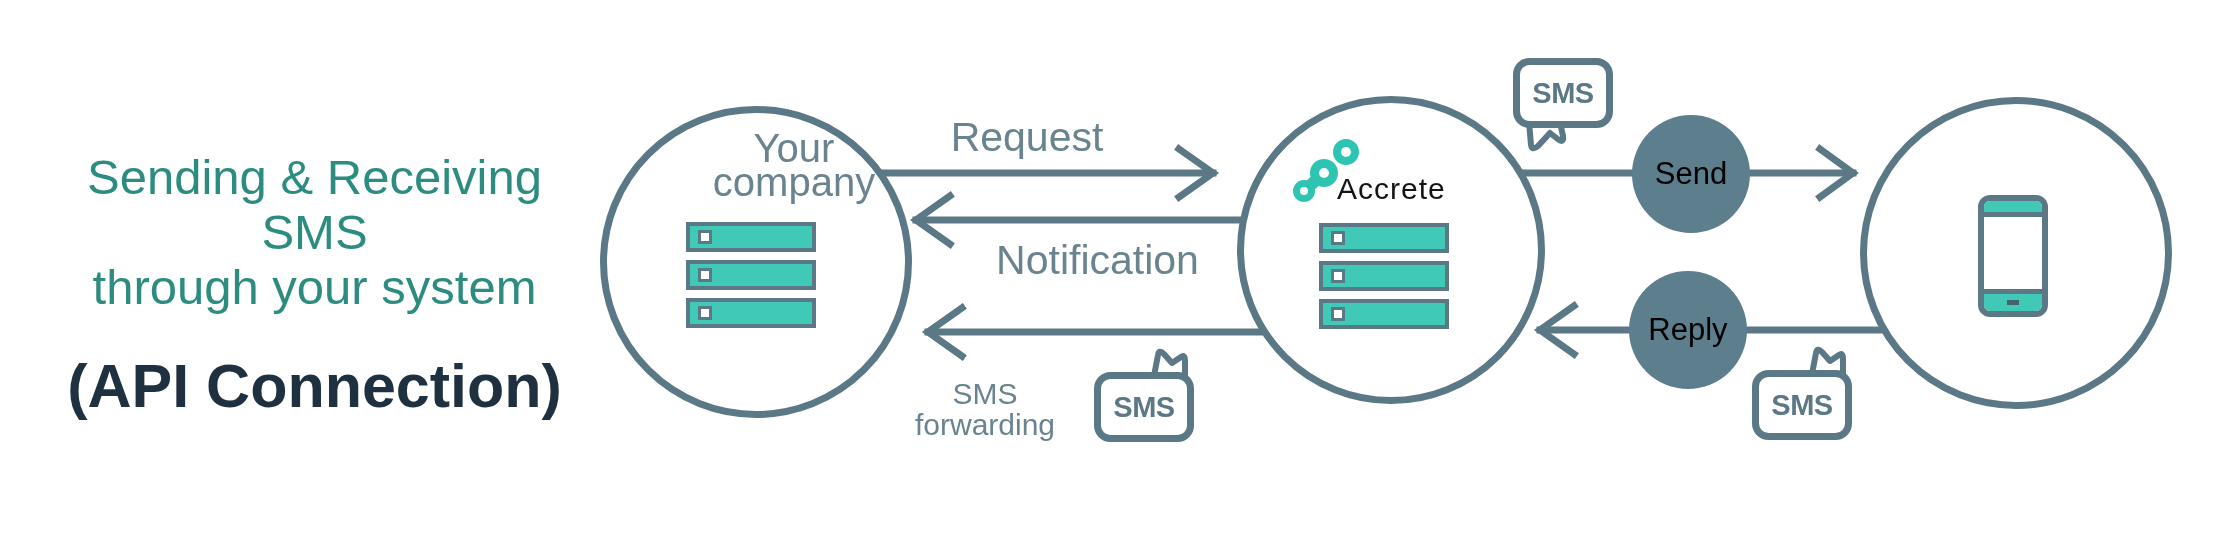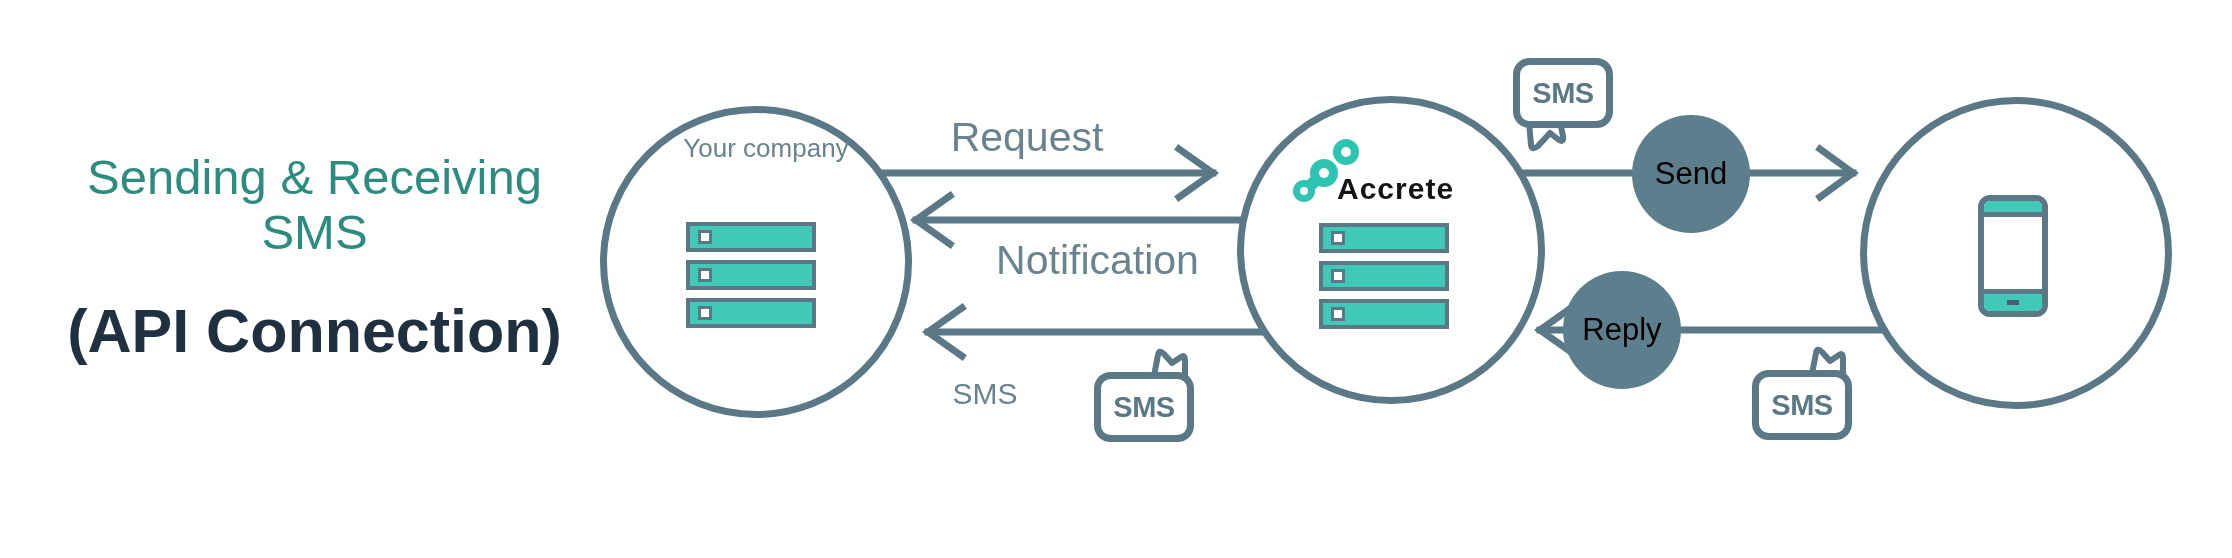--- a/index.html
+++ b/index.html
@@ -19,46 +19,46 @@
   
   .title-block{position:absolute;left:22px;top:150px;width:585px;text-align:center;}
   .title-line{font-size:49px;line-height:55px;color:var(--title-teal);font-weight:400;}
   .subtitle{margin-top:44px;font-size:61px;line-height:54px;color:var(--navy);font-weight:600;}
   
   .circle{position:absolute;border:7px solid var(--slate);border-radius:50%;background:#fff;box-sizing:border-box;}
   .c-company{left:600px;top:106px;width:312px;height:312px;}
   .c-accrete{left:1237px;top:96px;width:308px;height:308px;}
   .c-phone{left:1860px;top:97px;width:312px;height:312px;}
   
-  .node-label{position:absolute;left:666px;top:131px;width:200px;text-align:center;
-    font-size:26px;line-height:34px;color:var(--label);}
+  .node-label{position:absolute;left:694px;top:131px;width:200px;text-align:center;
+    font-size:40px;line-height:34px;color:var(--label);}
   .flow-label{position:absolute;text-align:center;color:var(--label);font-size:41px;line-height:31px;}
   .lbl-request{left:927px;top:122px;width:200px;}
   .lbl-notification{left:995px;top:245px;width:205px;}
   .lbl-forwarding{left:885px;top:378px;width:200px;font-size:30px;}
   
   .server-icon{position:absolute;display:flex;flex-direction:column;gap:8px;}
   .sv-company{left:686px;top:222px;}
   .sv-accrete{left:1319px;top:223px;}
   .server-bar{width:130px;height:30px;background:var(--teal);border:4px solid var(--slate);
     box-sizing:border-box;display:flex;align-items:center;}
   .server-led{width:14px;height:14px;background:#fff;border:3px solid var(--slate);
     box-sizing:border-box;margin-left:8px;}
   
   .accrete-logo{position:absolute;left:1286px;top:130px;}
-  .accrete-brand{position:absolute;left:1337px;top:172px;font-size:30px;font-weight:700;
+  .accrete-brand{position:absolute;left:1337px;top:172px;font-size:30px;font-weight:400;
     color:#141414;letter-spacing:1px;}
   
   .arrows{position:absolute;left:0;top:0;pointer-events:none;}
   .arrows line,.arrows polyline{stroke:var(--slate);stroke-width:7;fill:none;stroke-linecap:square;}
   
   .badge{position:absolute;width:118px;height:118px;border-radius:50%;background:var(--badge);
     color:#000000;display:flex;align-items:center;justify-content:center;font-size:31px;}
   .badge-send{left:1632px;top:115px;}
-  .badge-reply{left:1563px;top:271px;}
+  .badge-reply{left:1629px;top:271px;}
   
   .bubble{position:absolute;}
   .bubble rect,.bubble path{fill:#fff;stroke:var(--slate);}
   .bubble rect{stroke-width:7;}
   .bubble path{stroke-width:6;stroke-linejoin:round;}
   .bubble text{fill:var(--slate);font-family:"Liberation Sans",sans-serif;font-size:29px;
     font-weight:700;letter-spacing:-0.5px;text-anchor:middle;}
   .bb-top{left:1513px;top:58px;}
   .bb-forwarding{left:1094px;top:348px;}
   .bb-reply{left:1752px;top:346px;}
@@ -72,20 +72,21 @@
   .phone-home{width:12px;height:5px;background:#47626f;}
 </style>
 </head>
 <body>
 
 <div class="canvas">
 
   <div class="title-block">
     <div class="title-line">Sending &amp; Receiving</div>
     <div class="title-line">SMS</div>
+    <div class="title-line">through your system</div>
     <div class="subtitle">(API Connection)</div>
   </div>
 
   <svg class="arrows" width="2232" height="558" viewBox="0 0 2232 558">
     <g>
       <line x1="884" y1="173" x2="1213" y2="173"></line>
       <polyline points="1179,149 1213,173 1179,197"></polyline>
     </g>
     <g>
       <line x1="916" y1="220" x2="1243" y2="220"></line>
@@ -148,20 +149,21 @@
     <div class="phone-screen"></div>
     <div class="phone-bottom">
       <div class="phone-home"></div>
     </div>
   </div>
 
   <div class="flow-label lbl-request">Request</div>
   <div class="flow-label lbl-notification">Notification</div>
   <div class="flow-label lbl-forwarding">
     <div>SMS</div>
+    <div>forwarding</div>
   </div>
 
   <div class="badge badge-send">Send</div>
   <div class="badge badge-reply">Reply</div>
 
   <svg class="bubble bb-top" width="100" height="96" viewBox="0 0 100 96">
     <path d="M16,64 L18,87 Q19,93 25,88 L37,75 L46,82 Q51,85 50,78 L47,64 Z"></path>
     <rect x="3.5" y="3.5" width="93" height="63" rx="13"></rect>
     <text x="50" y="45">SMS</text>
   </svg>

